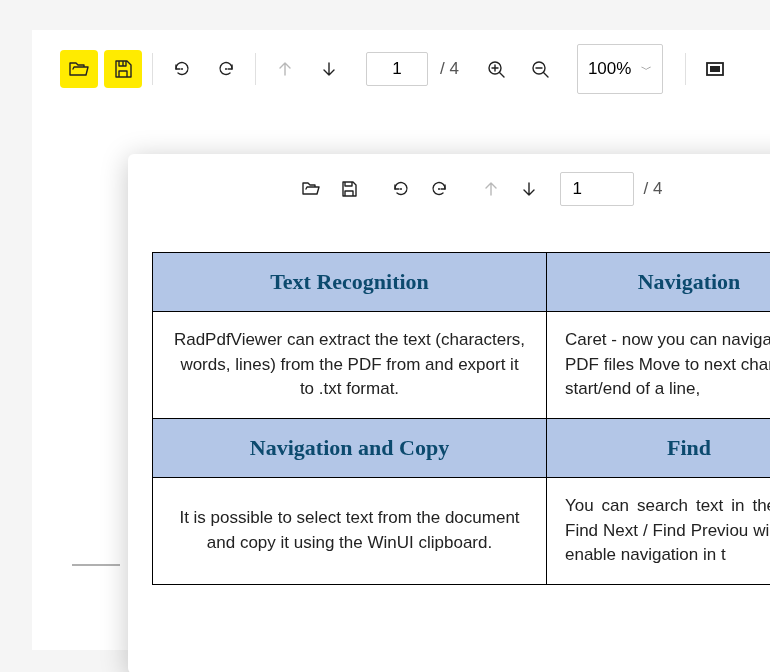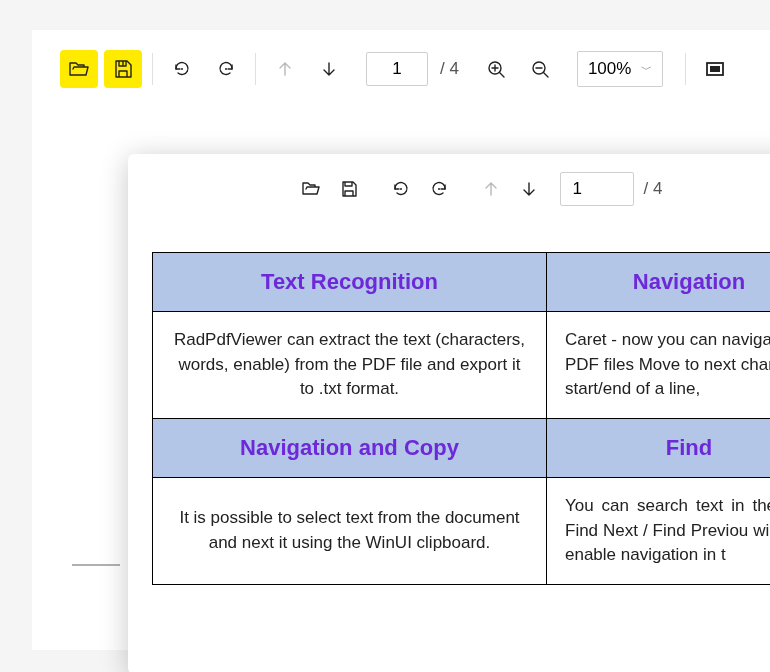--- a/index.html
+++ b/index.html
@@ -7,36 +7,36 @@
 
 .outer-panel { position: absolute; left: 32px; top: 30px; width: 738px; height: 620px; background: #fff; }
 
 
 .toolbar { display: flex; align-items: center; gap: 6px; padding: 12px 28px; height: 78px; }
 .tb-btn { width: 38px; height: 38px; display: flex; align-items: center; justify-content: center; border-radius: 4px; cursor: pointer; }
 .tb-btn.yl { background: #ffeb00; }
 .tb-sep { width: 1px; height: 32px; background: #e0e0e0; margin: 0 4px; }
 .page-input { width: 62px; height: 34px; border: 1px solid #cfcfcf; border-radius: 2px; font-size: 17px; text-align: center; background:#fff; }
 .page-total { font-size: 17px; color: #555; margin-left: 6px; }
-.zoom-select { width: 86px; height: 36px; border: 1px solid #cfcfcf; border-radius: 2px; display: flex; align-items: center; justify-content: space-between; padding: 0 10px; font-size: 17px; cursor:pointer; background:#fff;}
+.zoom-select { width: 86px; height: 50px; border: 1px solid #cfcfcf; border-radius: 2px; display: flex; align-items: center; justify-content: space-between; padding: 0 10px; font-size: 17px; cursor:pointer; background:#fff;}
 .zoom-select .chev { font-size: 11px; color: #777; }
 .spacer6 { width: 6px; }
 
 
 .inset { position: absolute; left: 96px; top: 124px; width: 700px; height: 520px; background: #fff; box-shadow: 0 4px 28px rgba(0,0,0,0.22); border-radius: 6px; }
 
 .inset-toolbar { display: flex; align-items: center; justify-content: center; gap: 4px; padding: 18px 0 14px 0; }
 .inset-toolbar .tb-btn { width: 34px; height: 34px; }
 .inset-toolbar .page-input { width: 74px; height: 34px; }
 
 
 .doc-wrap { position: absolute; left: 24px; top: 98px; width: 680px; }
 .feat-table { border-collapse: collapse; width: 100%; table-layout: fixed; }
 .feat-table th, .feat-table td { border: 1.5px solid #000; padding: 16px 18px; vertical-align: middle; }
-.feat-table th { background: #b3c6e7; font-family: Liberation Sans, sans-serif; font-weight: bold; font-size: 22px; color: #6d28d9; text-align: center; }
+.feat-table th { background: #b3c6e7; font-family: Liberation Serif, serif; font-weight: bold; font-size: 22px; color: #0c4a6e; text-align: center; }
 .feat-table td { font-size: 17px; line-height: 1.45; color: #222; text-align: center; }
 .col1 { width: 394px; }
 .col2 { }
 
 .left-hint { position: absolute; left: 40px; top: 534px; width: 48px; height: 2px; background: #b0b0b0; }
 
 
 svg { display:block; }
 .ic { stroke:#222; stroke-width:1.4; fill:none; stroke-linecap:round; stroke-linejoin:round; }
 .ic.gray { stroke:#b8b8b8; }
@@ -165,29 +165,29 @@
         <colgroup>
             <col class="col1">
             <col class="col2">
           </colgroup>
         <tbody>
             <tr>
           <th>Text Recognition</th>
           <th>Navigation</th>
         </tr>
         <tr>
-          <td>RadPdfViewer can extract the text (characters, words, enable) from the PDF file and export it to .txt format.</td>
+          <td>RadPdfViewer can extract the text (characters, words, lines) from the PDF from and export it to .txt format.</td>
           <td style="text-align:left;">Caret - now you can navigate PDF files Move to next char start/end of a line,</td>
         </tr>
         <tr>
           <th>Navigation and Copy</th>
           <th>Find</th>
         </tr>
         <tr>
-          <td>It is possible to select text from the document and next it using the WinUI clipboard.</td>
+          <td>It is possible to select text from the document and copy it using the WinUI clipboard.</td>
           <td style="text-align:justify;">You can search text in the The Find Next / Find Previou will also enable navigation in t</td>
         </tr>
       </tbody>
         </table>
     </div>
   </div>
 
 </div>
 
 </body></html>

